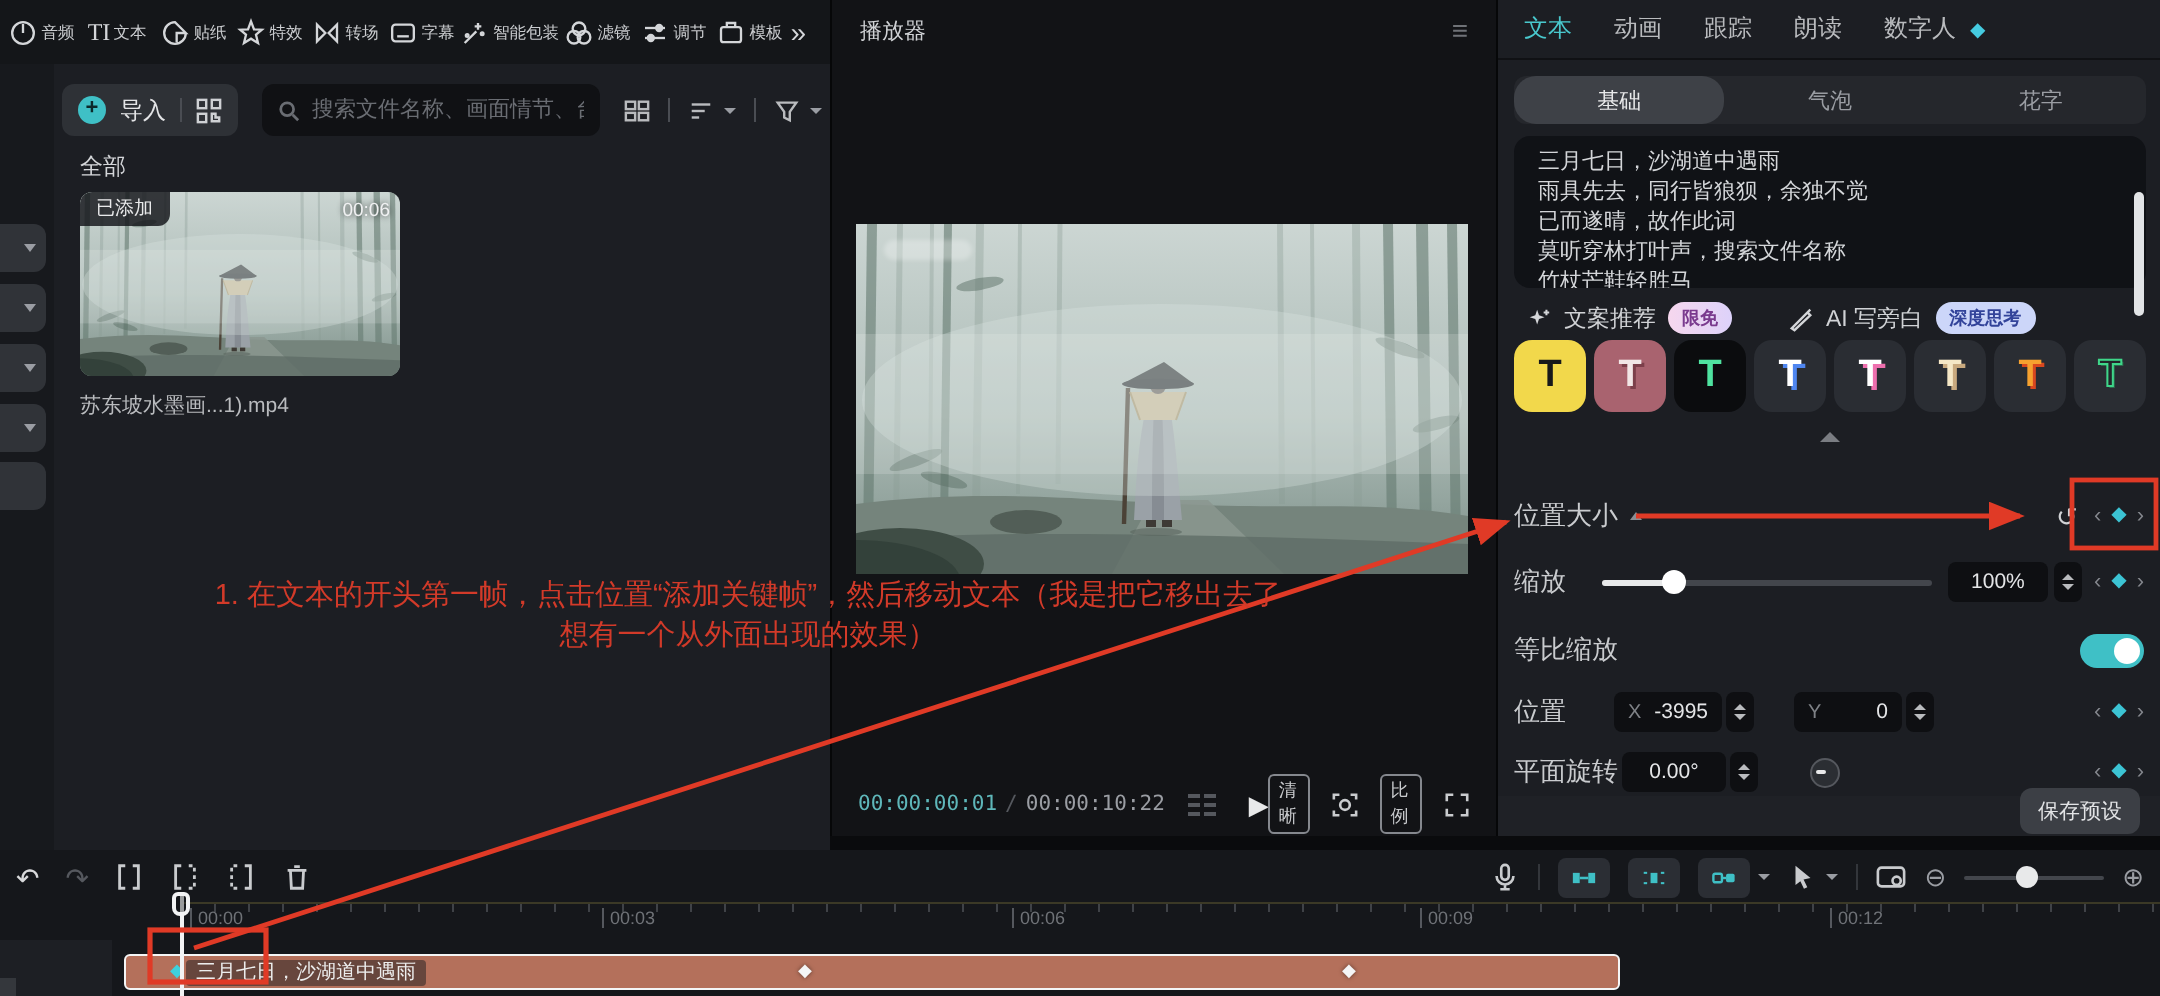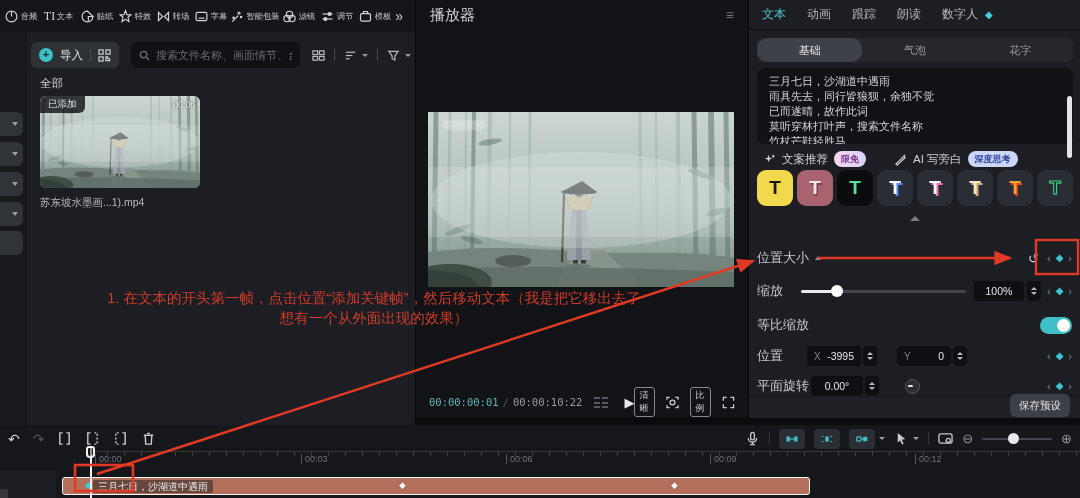--- a/index.html
+++ b/index.html
@@ -43,32 +43,32 @@
   .search svg { width:11px; height:11px; stroke:#6a6d73; fill:none; stroke-width:1.5; flex:none; }
   .search input { background:transparent; border:none; outline:none; color:#c9cbce; font-size:11px; width:100%;
     font-family:"Liberation Sans",sans-serif; }
   .search input::placeholder { color:#6a6d73; }
   .view-icons { display:flex; align-items:center; gap:9px; }
   .view-icons svg { width:13px; height:13px; stroke:#b9bbbe; fill:none; stroke-width:1.3; }
   .chev-down { width:0; height:0; border-left:3px solid transparent; border-right:3px solid transparent;
     border-top:3.5px solid #9a9da3; margin-left:-4px; }
   .section-label { position:absolute; left:13px; top:44px; font-size:11.5px; color:#d4d6d9; }
   .thumb { position:absolute; left:13px; top:64px; width:160px; height:92px; border-radius:6px; overflow:hidden;
-    background:#30363a;font-family:Liberation Serif, serif; }
+    background:#30363a; }
   .thumb svg.scene-use { width:160px; height:92px; }
   .badge-added { position:absolute; left:0; top:0; background:rgba(18,20,24,.82); color:#e8e9ea;
     font-size:9.5px; padding:2px 8px; border-radius:6px 0 6px 0; }
   .thumb-duration { position:absolute; right:5px; top:4px; font-size:9.5px; color:#f0f1f2;
     text-shadow:0 0 3px rgba(0,0,0,.8); }
   .filename { position:absolute; left:13px; top:164px; font-size:10.5px; color:#b9bbbe; }
 
   
   .player { position:absolute; left:415px; top:0; width:333px; height:418px; background:#121316; border-left:1px solid #060708; }
   .p-head { position:absolute; left:0; top:0; right:0; height:30px; display:flex; align-items:center; padding:0 14px; }
-  .p-title { font-size:15px; color:#d0d2d5; }
+  .p-title { font-size:11px; color:#d0d2d5; }
   .p-menu { margin-left:auto; color:#6f7277; font-size:14px; }
   .video { position:absolute; left:12px; top:112px; width:306px; height:175px; overflow:hidden; background:#9fb0ac; }
   .watermark { position:absolute; left:14px; top:8px; width:44px; height:10px; border-radius:5px;
     background:rgba(255,255,255,.28); filter:blur(1px); }
   .p-controls { position:absolute; left:0; bottom:3px; right:0; height:26px; display:flex; align-items:center; padding:0 13px; gap:0; }
   .time { font-family:"DejaVu Sans Mono",monospace; font-size:10.5px; }
   .time .cur { color:#5fb7ba; }
   .time .sep { color:#55585e; margin:0 4px; }
   .time .dur { color:#9a9da3; }
   .lines-icon { margin-left:12px; display:flex; gap:2px; }

